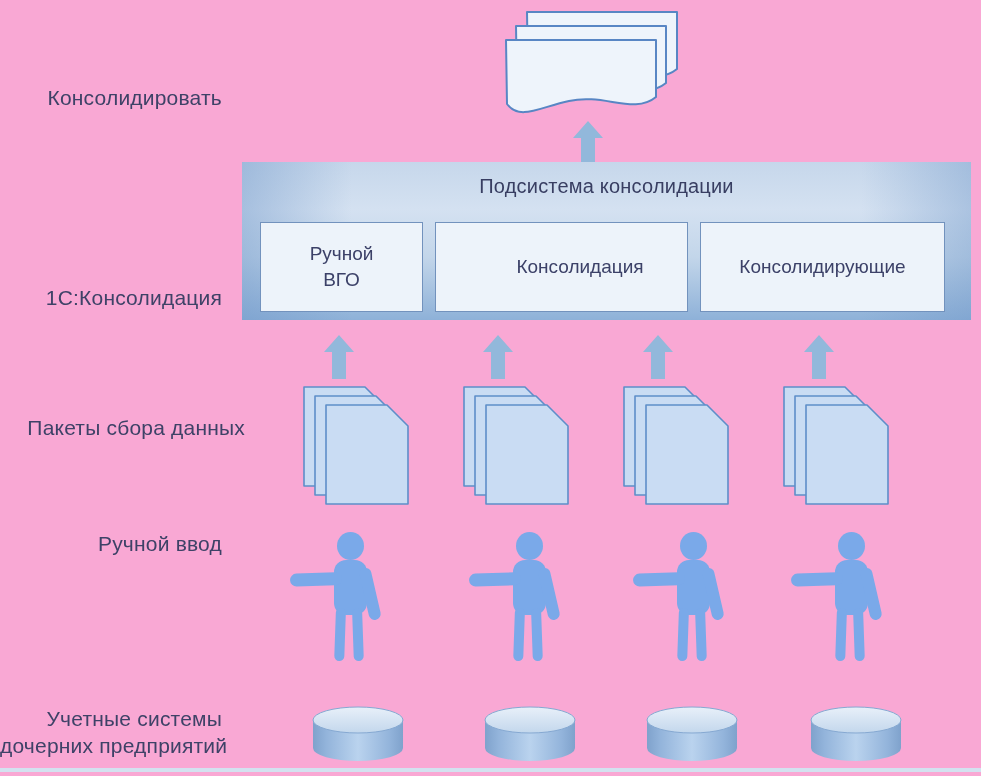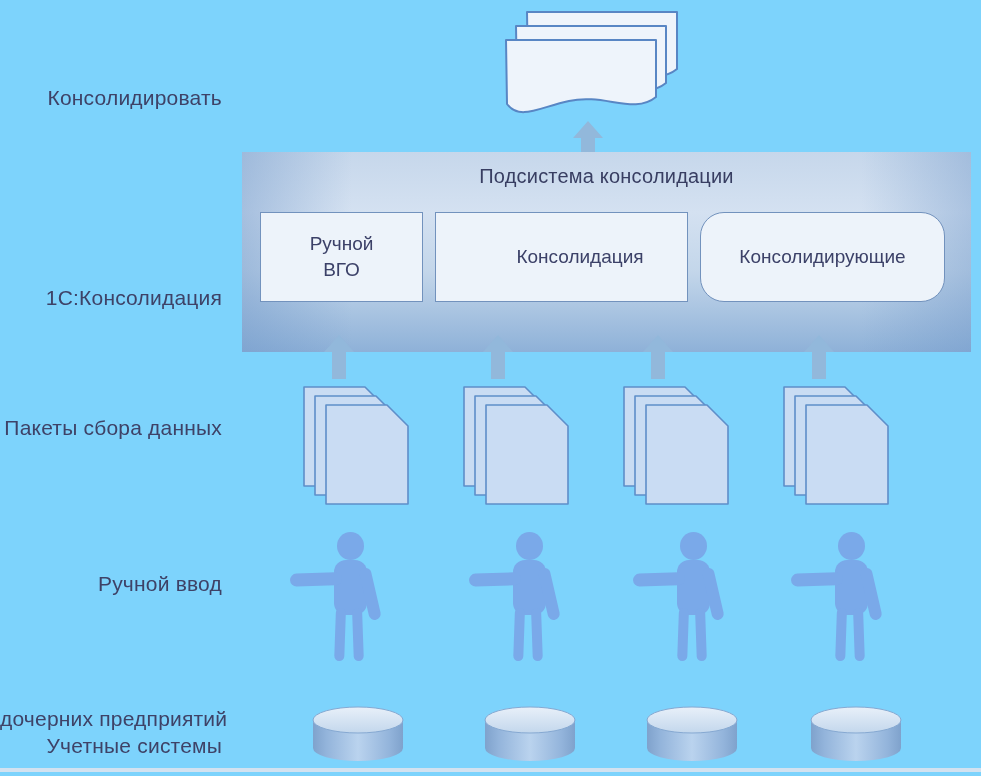--- a/index.html
+++ b/index.html
@@ -1,46 +1,46 @@
 <!DOCTYPE html>
 <html><head>
 <meta charset="utf-8">
 <style>
   html,body{margin:0;padding:0;background:#ffffff;}
   .canvas{
     position:relative;
     width:981px;height:776px;
-    background:#7dd3fc;
+    background:#f9a8d4;
     font-family:"Liberation Sans", sans-serif;
     overflow:hidden;
   }
   
   .row-label{
     position:absolute;
     left:0;width:222px;
     text-align:right;
     font-size:21px;
     line-height:27px;
     font-weight:500;
     color:#3e4267;
     letter-spacing:.2px;
     white-space:nowrap;
   }
   .row-label span{display:block;}
   .lbl-1{top:84px;}
   .lbl-2{top:244px;margin-top:40px;}
-  .lbl-3{top:414px;}
-  .lbl-4{top:570px;}
+  .lbl-3{top:414px;margin-left:23px;}
+  .lbl-4{top:530px;}
   .lbl-5{top:705px;}
 
   
   .panel{
     position:absolute;
-    left:242px;top:152px;
-    width:729px;height:200px;
+    left:242px;top:162px;
+    width:729px;height:158px;
     background:
       linear-gradient(90deg, rgba(110,150,200,.45) 0%, rgba(110,150,200,0) 15%,
                       rgba(110,150,200,0) 85%, rgba(110,150,200,.40) 100%),
       linear-gradient(180deg, #c6d7eb 0%, #d4e1f1 30%, #c3d6ea 60%, #8eb1d8 100%);
   }
   .panel-title{
     position:absolute;
     left:0;top:13px;width:100%;
     text-align:center;
     font-size:20px;
@@ -54,21 +54,21 @@
     background:#edf3fa;
     border:1px solid #7292bd;
     display:flex;align-items:center;justify-content:center;
     text-align:center;
     font-size:19px;line-height:26px;
     color:#3c4168;
   }
   .module span{display:block;}
   .mod-1{left:18px;width:163px;}
   .mod-2{left:193px;width:253px;padding-left:37px;}
-  .mod-3{left:458px;width:245px;border-radius:24px;}
+  .mod-3{left:458px;width:245px;}
 
   .icon{position:absolute;}
   .arrow{position:absolute;width:30px;height:44px;}
   .arrow polygon{fill:#92b8db;}
 
   
   .baseline{
     position:absolute;
     left:0;top:768px;width:981px;height:4px;
     background:#d3e2f0;
@@ -101,22 +101,22 @@
   <div class="row-label lbl-2">
     <span>1С:Консолидация</span>
   </div>
   <div class="row-label lbl-3">
     <span>Пакеты сбора данных</span>
   </div>
   <div class="row-label lbl-4">
     <span>Ручной ввод</span>
   </div>
   <div class="row-label lbl-5">
+    <span>Учетные системы</span>
     <span>дочерних предприятий</span>
-    <span>Учетные системы</span>
   </div>
 
   <svg class="icon" style="left:505px;top:11px;" width="176" height="112" viewBox="0 0 176 112">
     <g fill="#eef4fb" stroke="#5886c4" stroke-width="2" stroke-linejoin="round">
       <g transform="translate(22,0)">
         <path d="M0 1 H150 V58 C128 76 98 54 63 62 C34 68 14 82 1 65 Z"></path>
       </g>
       <g transform="translate(11,14)">
         <path d="M0 1 H150 V58 C128 76 98 54 63 62 C34 68 14 82 1 65 Z"></path>
       </g>

